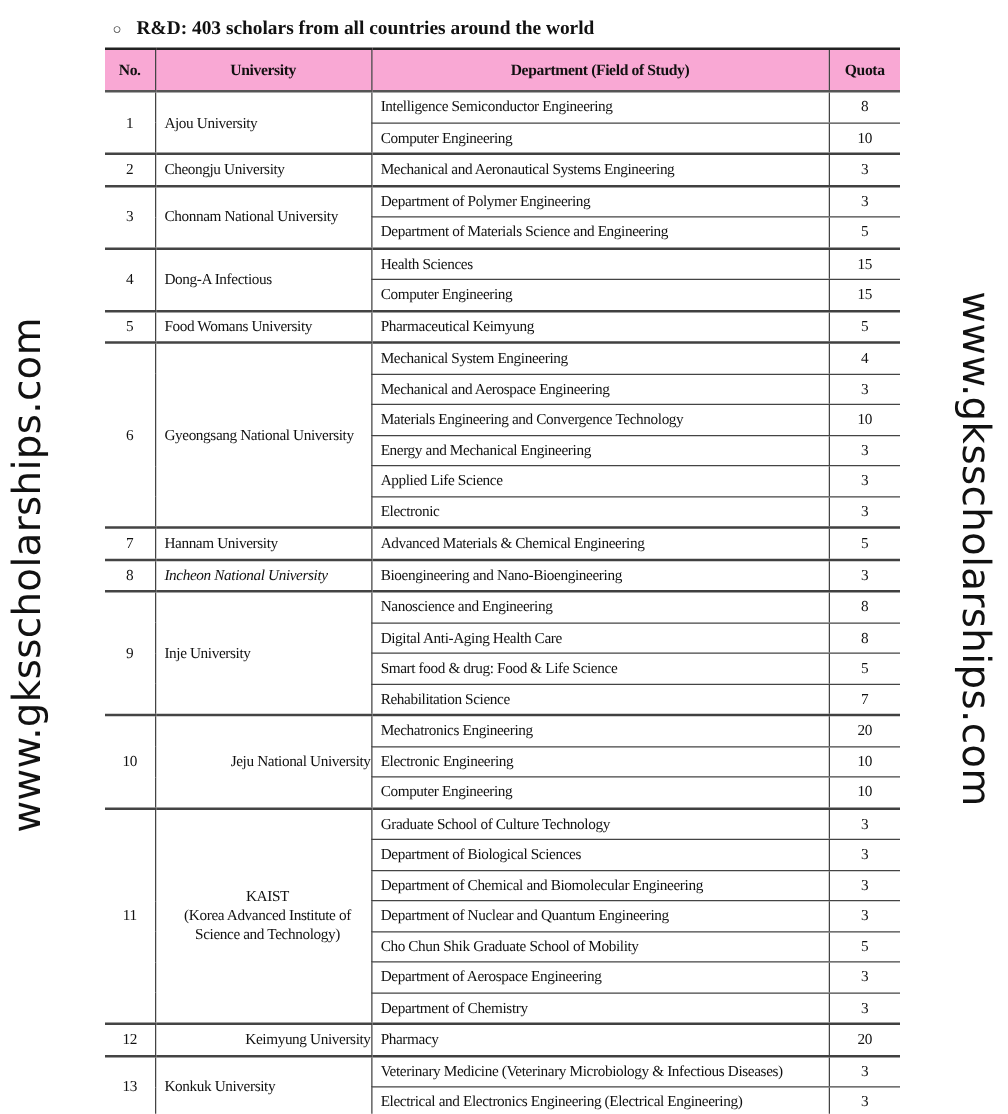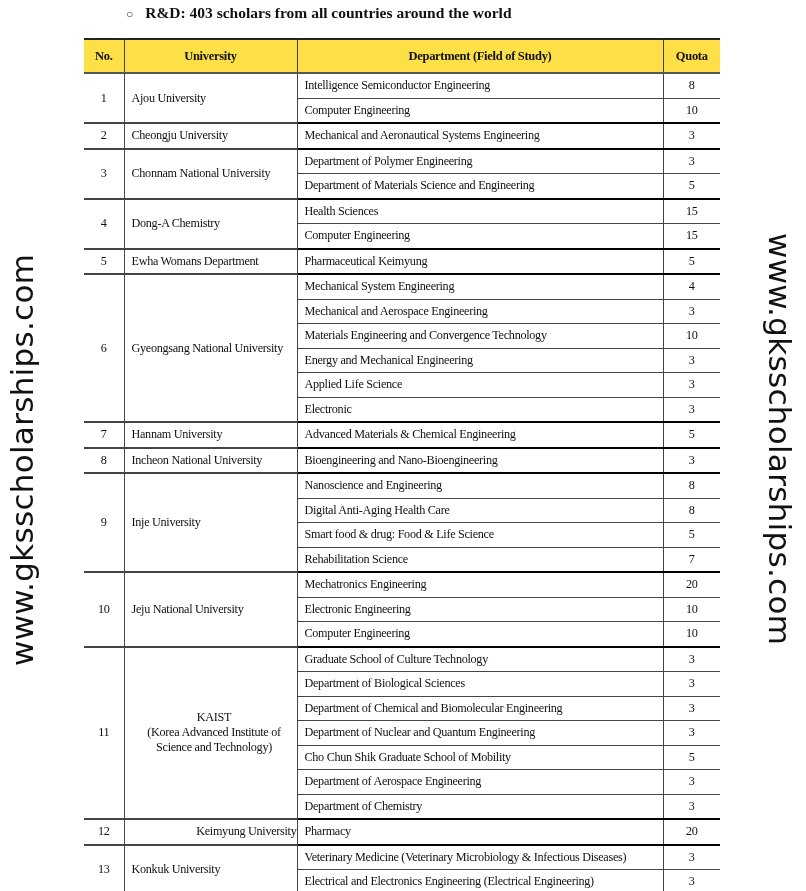--- a/index.html
+++ b/index.html
@@ -1,30 +1,30 @@
 <!DOCTYPE html>
 <html><head>
 <meta charset="utf-8">
 <style>
   html, body { margin:0; padding:0; background:#ffffff; }
   body { width:806px; height:891px; position:relative; overflow:hidden; font-family:"Liberation Serif", serif; color:#111; }
-  .heading { position:absolute; left:90px; top:4px; font-size:15.5px; font-weight:bold; white-space:nowrap;margin-left:36px; }
+  .heading { position:absolute; left:90px; top:14px; font-size:15.5px; font-weight:bold; white-space:nowrap; }
   .heading .bullet { font-weight:normal; font-size:12px; margin-right:12px; color:#333; display:inline-block; }
   table.quota { position:absolute; left:84px; top:38px; width:636px; border-collapse:collapse; table-layout:fixed; font-size:12.2px; letter-spacing:-0.3px; }
   table.quota col.c-no { width:40px; }
   table.quota col.c-uni { width:173px; }
   table.quota col.c-dept { width:366px; }
   table.quota col.c-quota { width:57px; }
-  table.quota th { background:#fde047; font-weight:bold; font-size:12.5px; height:32px; border-top:2px solid #222; border-bottom:2px solid #555; border-left:1.5px solid #444; text-align:center; padding:0; }
+  table.quota th { background:#f9a8d4; font-weight:bold; font-size:12.5px; height:32px; border-top:2px solid #222; border-bottom:2px solid #555; border-left:1.5px solid #444; text-align:center; padding:0; }
   table.quota th:first-child { border-left:none; }
   table.quota td { height:23.5px; padding:0 0 0 7px; border-bottom:1px solid #444; border-left:1.5px solid #444; white-space:nowrap; overflow:hidden; vertical-align:middle; }
   table.quota td.no { text-align:center; padding:0; border-left:none; }
   table.quota td.quota { text-align:center; padding:0; }
   table.quota td.uni { white-space:normal; line-height:15px; }
-  table.quota tr.group-start td { border-top:2px solid #000000;margin-top:24px; }
+  table.quota tr.group-start td { border-top:2px solid #404040;margin-top:24px; }
   table.quota tbody tr:last-child td { border-bottom:2px solid #222; }
   table.quota td.no, table.quota td.uni { border-bottom:2px solid #444; }
   .watermark { position:absolute; font-family:"DejaVu Sans", sans-serif; font-size:31px; color:#111; white-space:nowrap; letter-spacing:0.3px; }
   .wm-left { left:-183px; top:443px; transform:rotate(-90deg); transform-origin:center center; width:410px; text-align:center; }
   .wm-right { left:575px; top:420px; transform:rotate(90deg); transform-origin:center center; width:410px; text-align:center; }
 </style>
 </head>
 <body>
 
 <div class="heading">
@@ -68,31 +68,31 @@
         <td class="uni" rowspan="2" style="white-space: pre-line;">Chonnam National University</td>
         <td class="dept">Department of Polymer Engineering</td>
         <td class="quota">3</td>
       </tr>
       <tr>
         <td class="dept">Department of Materials Science and Engineering</td>
         <td class="quota">5</td>
       </tr>
       <tr class="group-start">
         <td class="no" rowspan="2">4</td>
-        <td class="uni" rowspan="2" style="white-space: pre-line;">Dong-A Chemistry</td>
+        <td class="uni" rowspan="2" style="white-space: pre-line;">Dong-A Infectious</td>
         <td class="dept">Health Sciences</td>
         <td class="quota">15</td>
       </tr>
       <tr>
         <td class="dept">Computer Engineering</td>
         <td class="quota">15</td>
       </tr>
       <tr class="group-start">
         <td class="no" rowspan="1">5</td>
-        <td class="uni" rowspan="1" style="white-space: pre-line;">Ewha Womans Department</td>
+        <td class="uni" rowspan="1" style="white-space: pre-line;">Food Womans University</td>
         <td class="dept">Pharmaceutical Keimyung</td>
         <td class="quota">5</td>
       </tr>
       <tr class="group-start">
         <td class="no" rowspan="6">6</td>
         <td class="uni" rowspan="6" style="white-space: pre-line;">Gyeongsang National University</td>
         <td class="dept">Mechanical System Engineering</td>
         <td class="quota">4</td>
       </tr>
       <tr>
@@ -116,21 +116,21 @@
         <td class="quota">3</td>
       </tr>
       <tr class="group-start">
         <td class="no" rowspan="1">7</td>
         <td class="uni" rowspan="1" style="white-space: pre-line;">Hannam University</td>
         <td class="dept">Advanced Materials &amp; Chemical Engineering</td>
         <td class="quota">5</td>
       </tr>
       <tr class="group-start">
         <td class="no" rowspan="1">8</td>
-        <td class="uni" rowspan="1" style="white-space: pre-line;">Incheon National University</td>
+        <td class="uni" rowspan="1" style="white-space: pre-line; font-style: italic;">Incheon National University</td>
         <td class="dept">Bioengineering and Nano-Bioengineering</td>
         <td class="quota">3</td>
       </tr>
       <tr class="group-start">
         <td class="no" rowspan="4">9</td>
         <td class="uni" rowspan="4" style="white-space: pre-line;">Inje University</td>
         <td class="dept">Nanoscience and Engineering</td>
         <td class="quota">8</td>
       </tr>
       <tr>
@@ -140,21 +140,21 @@
       <tr>
         <td class="dept">Smart food &amp; drug: Food &amp; Life Science</td>
         <td class="quota">5</td>
       </tr>
       <tr>
         <td class="dept">Rehabilitation Science</td>
         <td class="quota">7</td>
       </tr>
       <tr class="group-start">
         <td class="no" rowspan="3">10</td>
-        <td class="uni" rowspan="3" style="white-space: pre-line;">Jeju National University</td>
+        <td class="uni" rowspan="3" style="white-space: pre-line; text-align: right;">Jeju National University</td>
         <td class="dept">Mechatronics Engineering</td>
         <td class="quota">20</td>
       </tr>
       <tr>
         <td class="dept">Electronic Engineering</td>
         <td class="quota">10</td>
       </tr>
       <tr>
         <td class="dept">Computer Engineering</td>
         <td class="quota">10</td>

